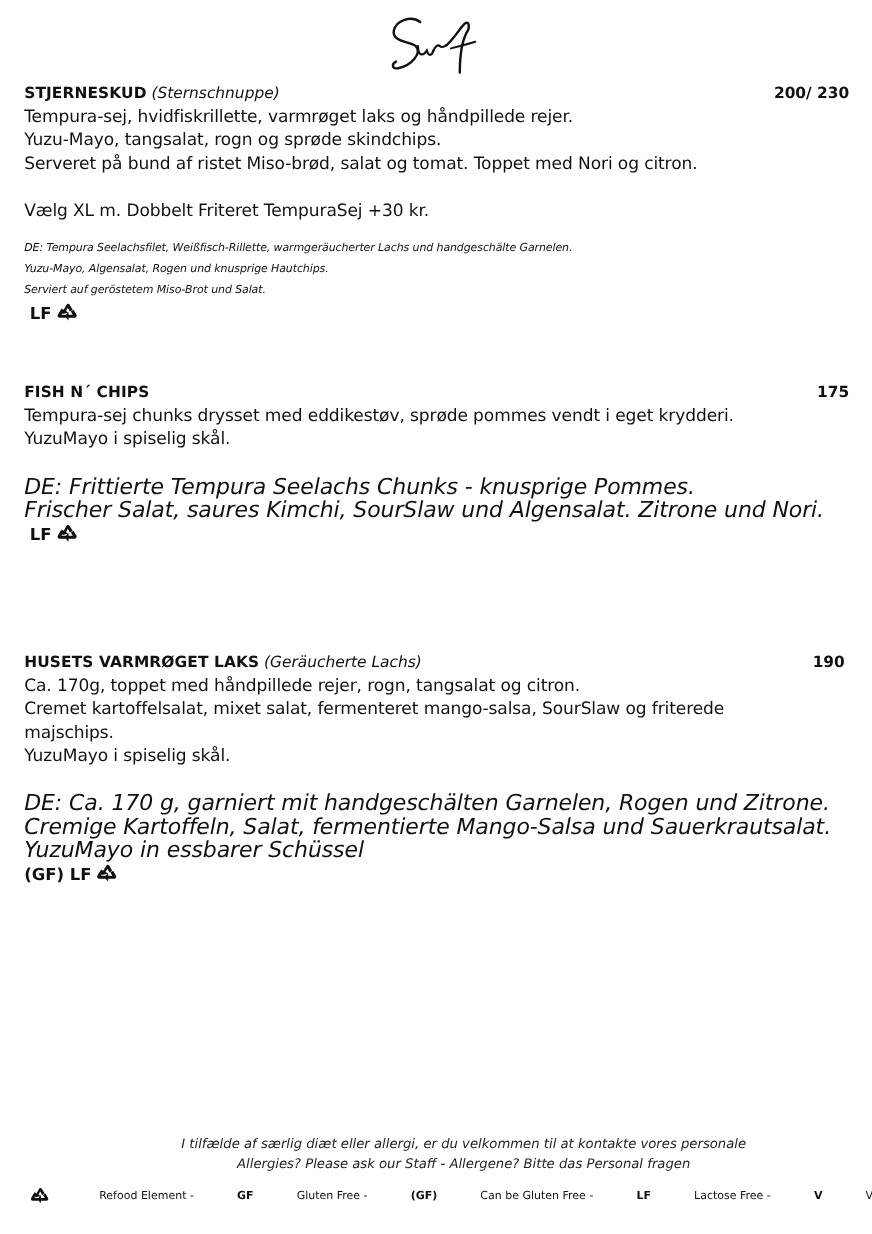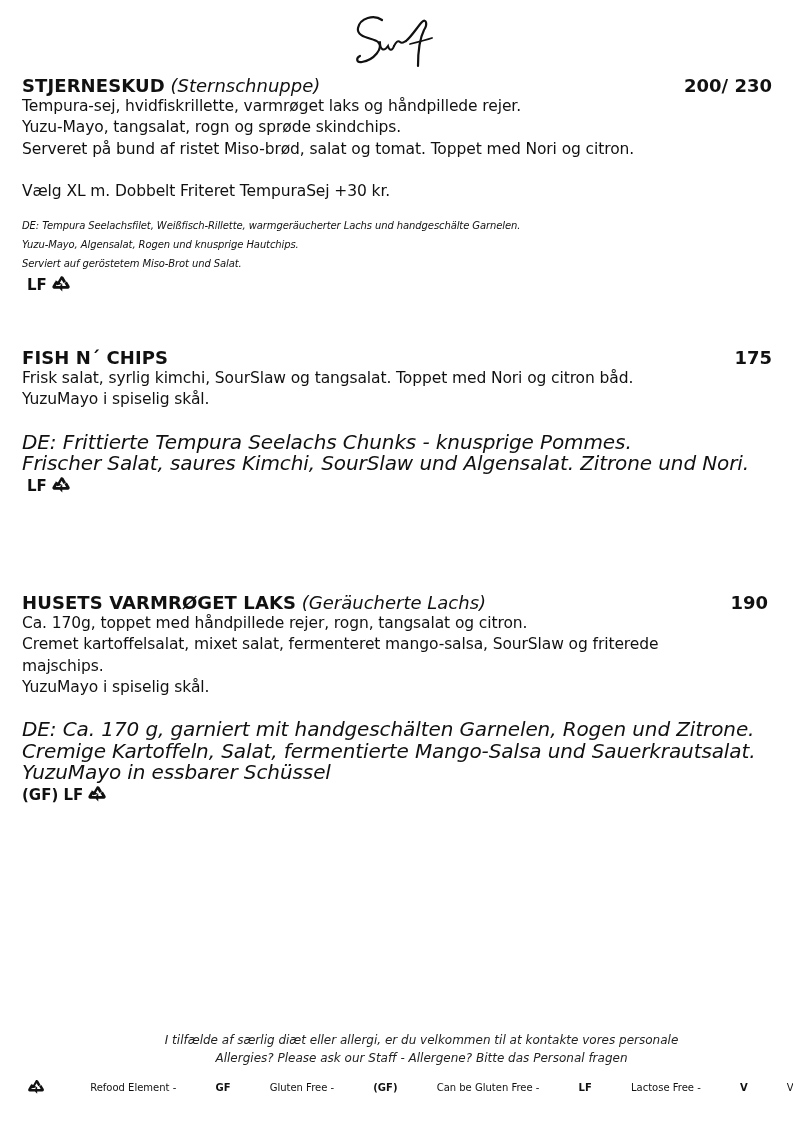--- a/index.html
+++ b/index.html
@@ -32,21 +32,21 @@
     }
 
     .item {
       position: absolute;
       left: 22px;
       width: 750px;
     }
     .item-head {
       position: relative;
       height: 21px;
-      font-size: 18px;
+      font-size: 14px;
       line-height: 21px;
       white-space: nowrap;
     }
     .item-name {
       font-weight: bold;
       letter-spacing: 0.1px;
     }
     .item-sub {
       font-style: italic;
       font-weight: normal;
@@ -161,21 +161,21 @@
         </svg>
     </span>
   </div>
 </div>
 
 <div class="item" style="top:347px;">
   <div class="item-head">
     <span class="item-name">FISH N´ CHIPS</span>
     <span class="item-price">175</span>
   </div>
-  <div class="desc-line">Frisk salat, syrlig kimchi, SourSlaw og tangsalat. Toppet med Nori og citron båd.</div>
+  <div class="desc-line">Tempura-sej chunks drysset med eddikestøv, sprøde pommes vendt i eget krydderi.</div>
   <div class="desc-line">YuzuMayo i spiselig skål.</div>
   <div class="gap"></div>
   <div class="de-line de-large">DE: Frittierte Tempura Seelachs Chunks - knusprige Pommes.</div>
   <div class="de-line de-large">Frischer Salat, saures Kimchi, SourSlaw und Algensalat. Zitrone und Nori.</div>
   <div class="tags" style="padding-left:5px;">
     <span class="tag">LF</span>
     <span class="recycle">
       <svg width="22" height="22" viewBox="0 0 24 24">
           <path fill="#111" d="M12 2.5 L8.6 8.3 L6 6.8 L7.7 12.4 L13.3 11 L10.8 9.6 L12.7 6.3 L14.8 9.9 L17.5 8.3 L14.6 3.4 C14.1 2.6 13.2 2.2 12 2.5 Z M21.3 13.2 L18.4 8.3 L15.7 9.9 L17.6 13.2 L13.4 13.2 L13.4 10.4 L9.4 14.7 L13.4 19 L13.4 16.2 L19.5 16.2 C21 16.2 22 14.6 21.3 13.2 Z M2.8 13.2 C2.1 14.6 3 16.2 4.6 16.2 L10.6 16.2 L10.6 13.2 L6.4 13.2 L8.5 9.6 L5.8 8 L2.8 13.2 Z"></path>
         </svg>

